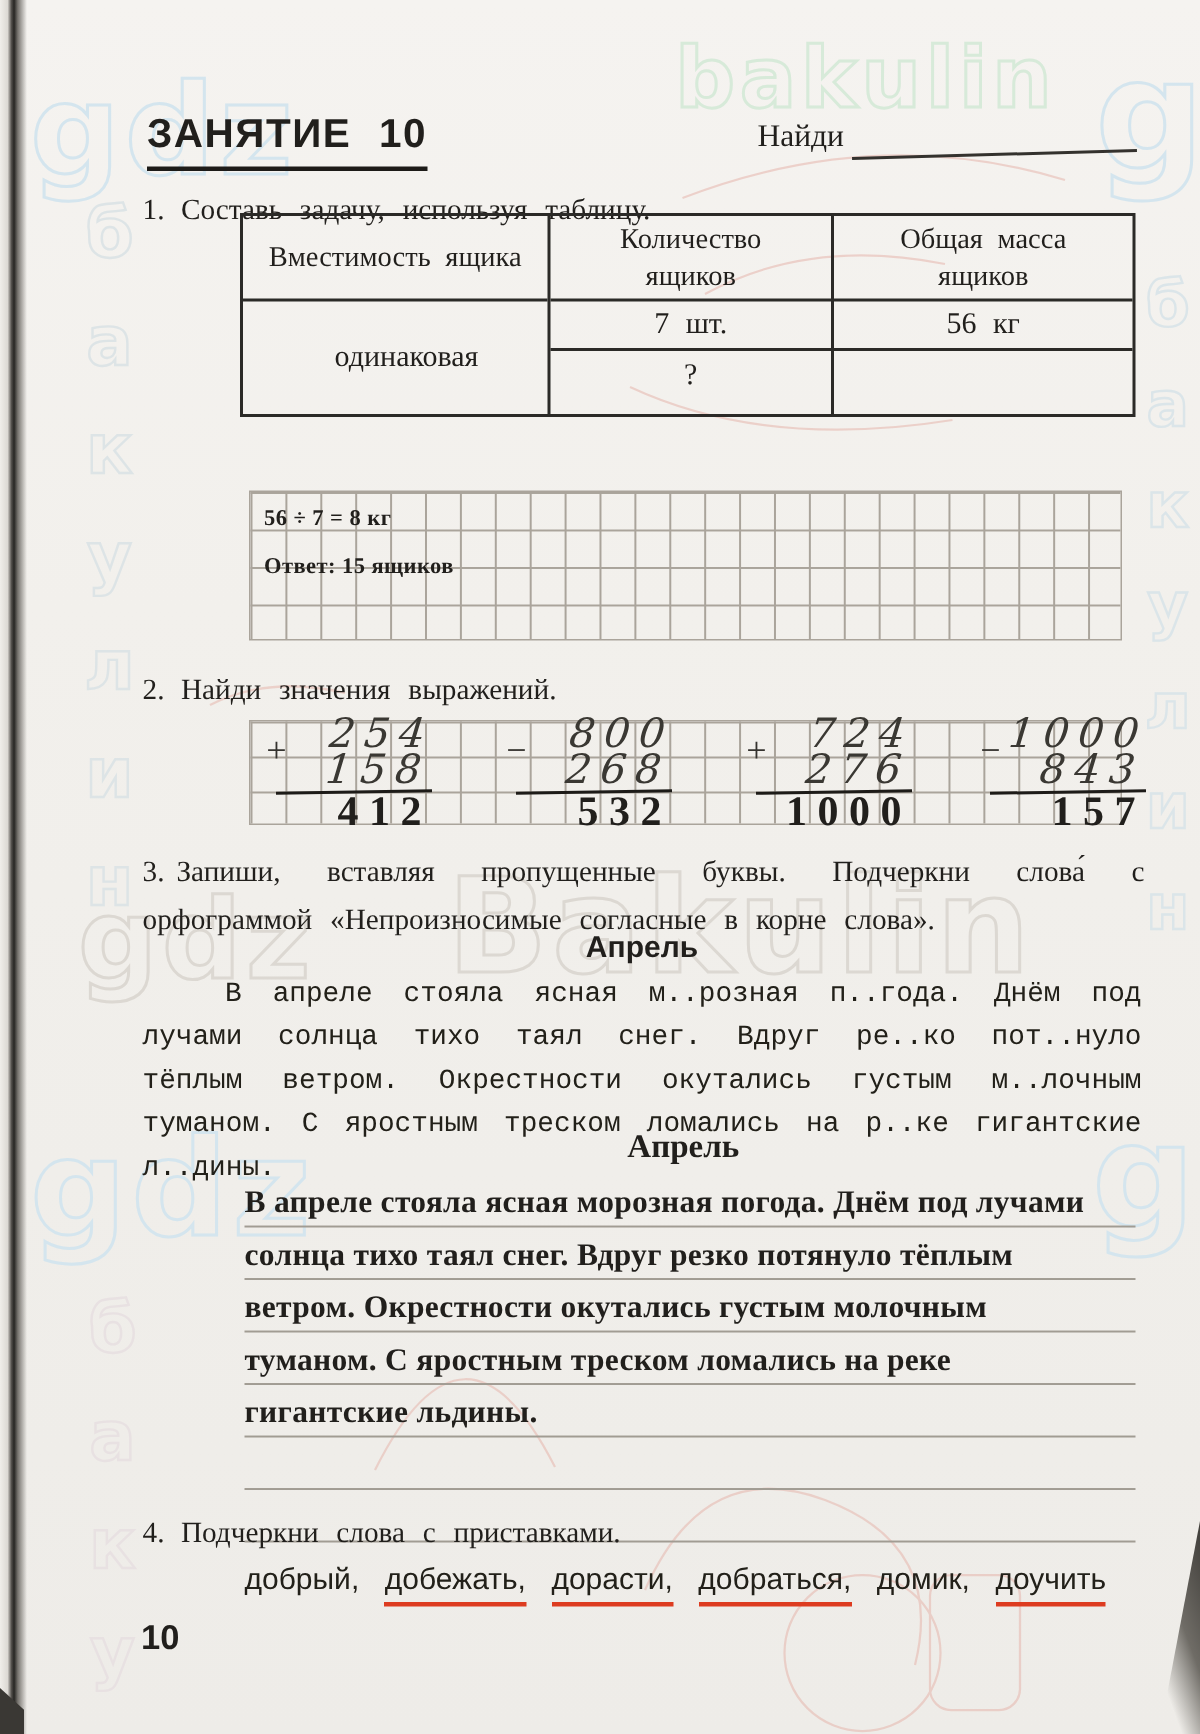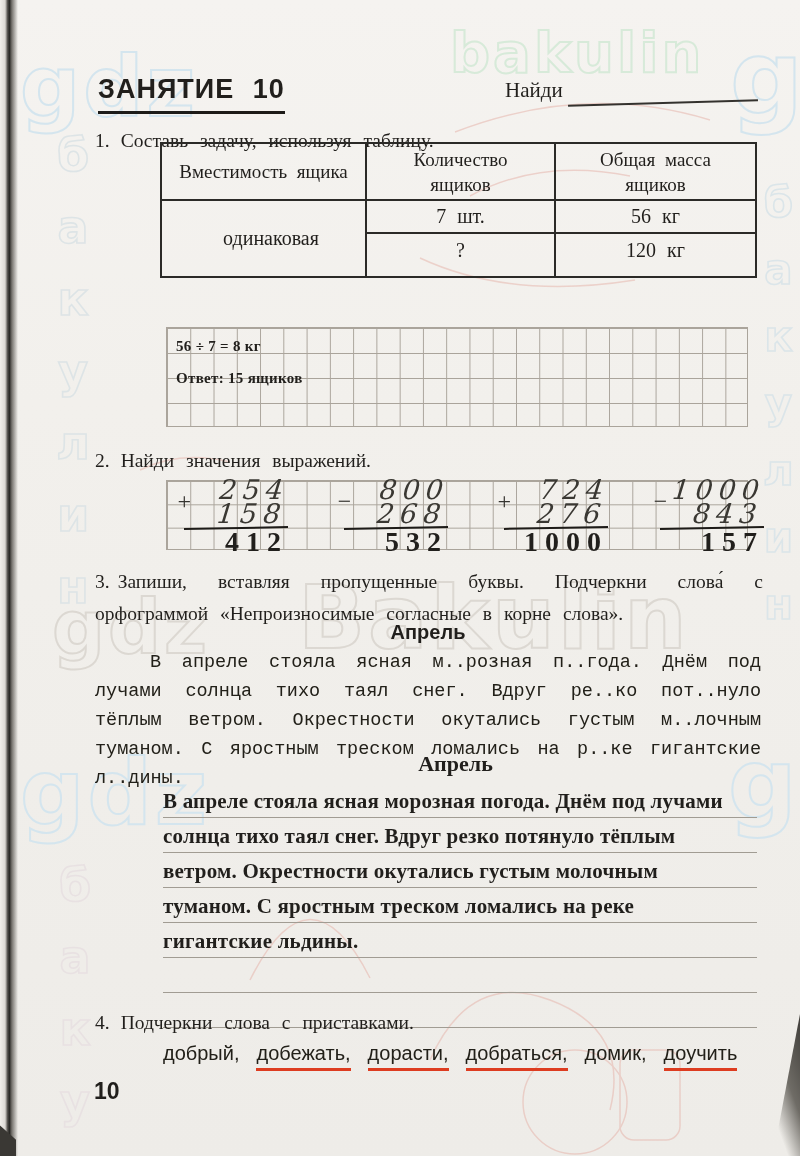--- a/index.html
+++ b/index.html
@@ -140,21 +140,20 @@
       <div class="td td-full">одинаковая</div>
     </div>
     <div class="col c2">
       <div class="th">Количество ящиков</div>
       <div class="td td-half td-divider">7 шт.</div>
       <div class="td td-half">?</div>
     </div>
     <div class="col c3">
       <div class="th">Общая масса ящиков</div>
       <div class="td td-half td-divider">56 кг</div>
-      <div class="td td-half">120 кг</div>
     </div>
   </div>
 
 
   <div class="grid-bg sol-grid"></div>
   <div class="sol-lines">
     <div>56 ÷ 7 = 8 кг</div>
     <div>Ответ: 15 ящиков</div>
   </div>
 

